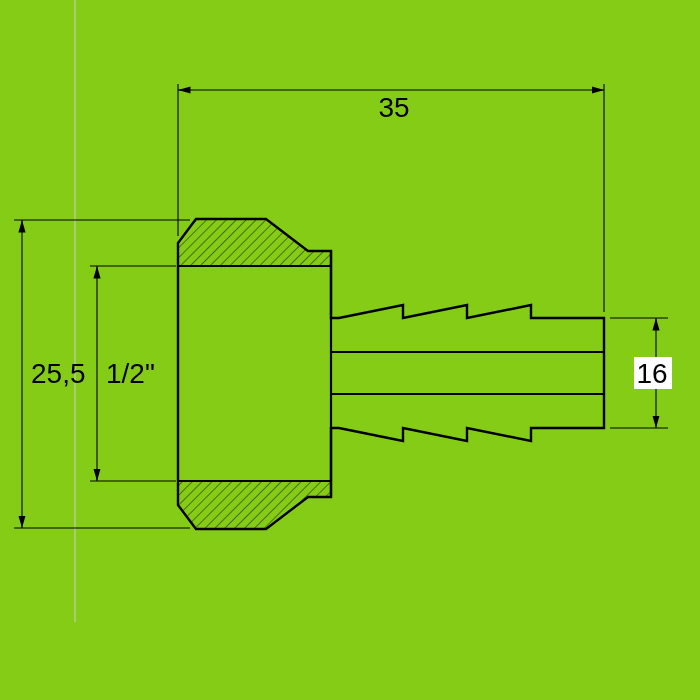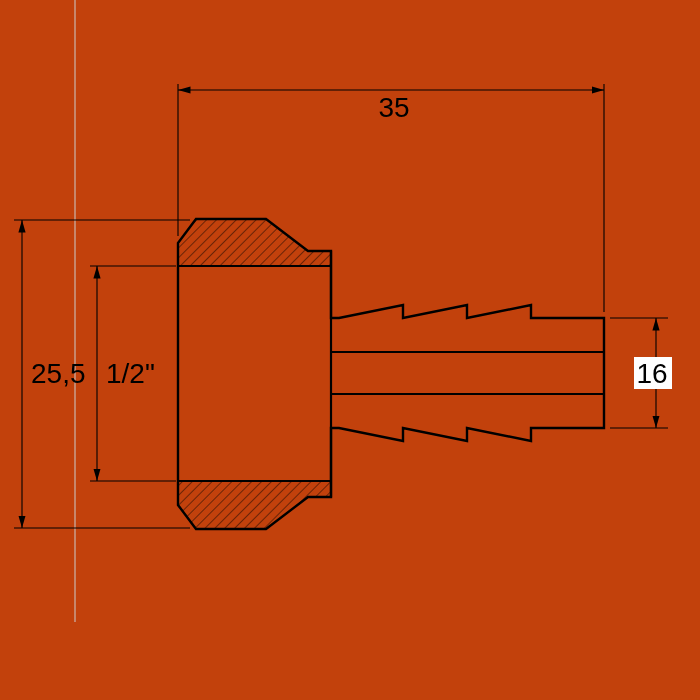--- a/index.html
+++ b/index.html
@@ -3,21 +3,21 @@
 <meta charset="utf-8">
 <style>
   html, body {
     margin: 0;
     padding: 0;
     background: #ffffff;
   }
   .sheet {
     width: 700px;
     height: 700px;
-    background: #c2410c;
+    background: #84cc16;
     position: relative;
     overflow: hidden;
   }
   svg { display: block; }
   .outline      { fill: none; stroke-width: 2.4; stroke-linejoin: miter; }
   .inner-line   { stroke-width: 2.2; }
   .hatch-fill   { fill: url(#hatch); stroke: none; }
   .dim          { stroke-width: 1.1; fill: none; }
   .dim-text {
     font-family: "Liberation Sans", sans-serif;

